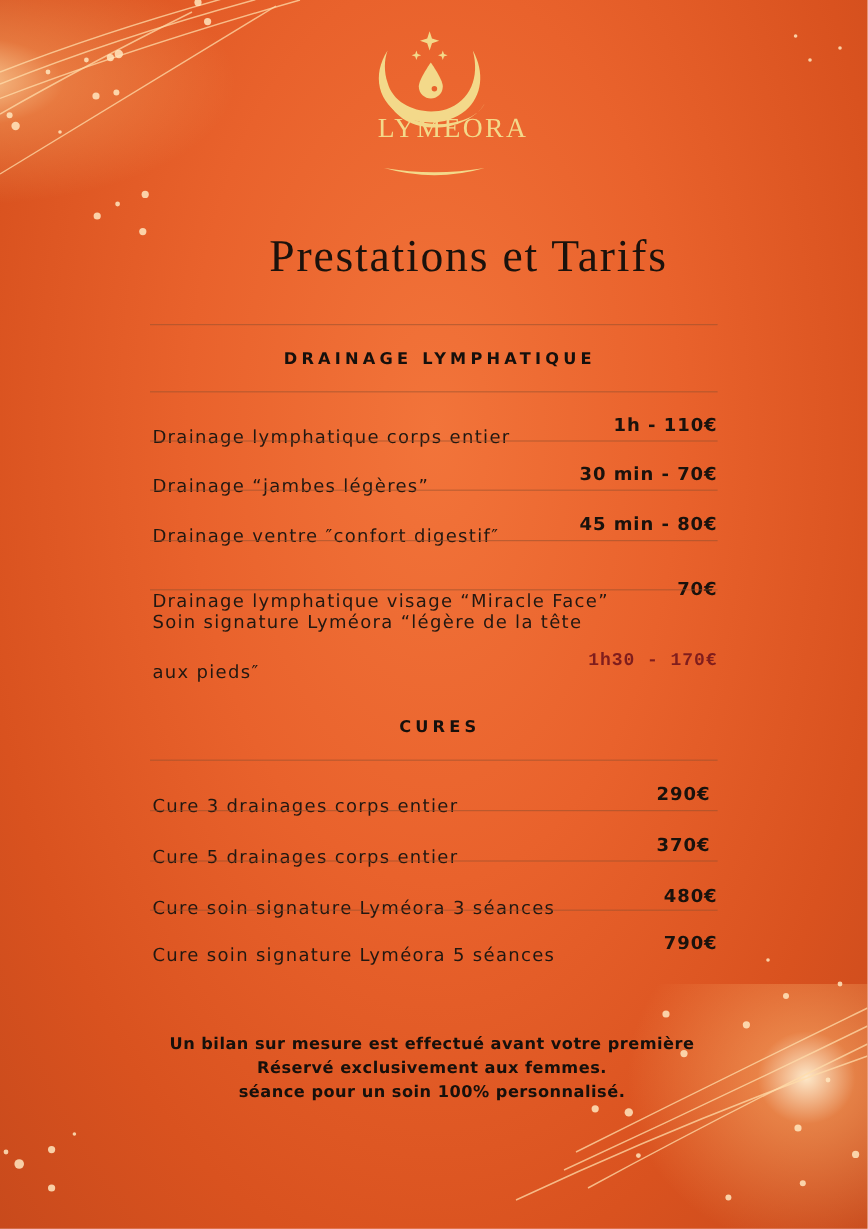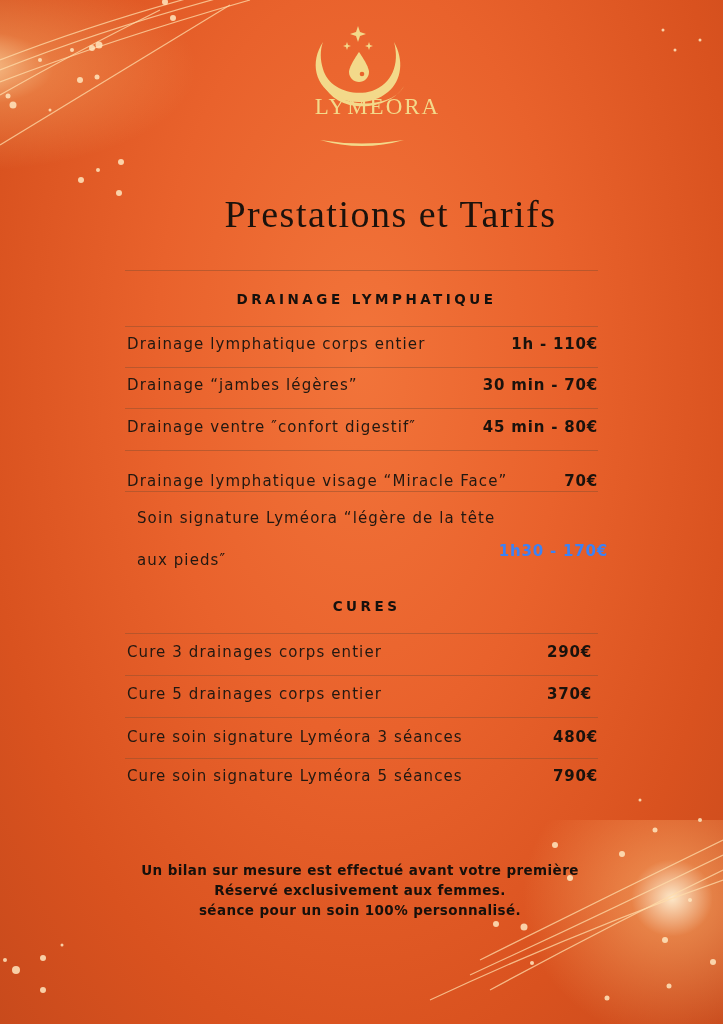--- a/index.html
+++ b/index.html
@@ -36,25 +36,25 @@
   }
   .rule { position:absolute; left:125px; width:473px; height:1px; background:rgba(150,80,45,0.55); }
   .section {
     position:absolute; left:125px; width:483px; text-align:center;
     font-weight:bold; font-size:13.5px; letter-spacing:3.5px; color:#16100c;
   }
   .row {
     position:absolute; left:127px; width:471px; display:flex; justify-content:space-between; align-items:center;
     font-size:15px; letter-spacing:1.1px;
   }
-  .row .name { color:#221811; }
+  .row .name { color:#221811;margin-top:20px; }
   .row .price { font-weight:bold; letter-spacing:0.8px; color:#1a120c; white-space:nowrap;text-align:center; }
-  .multi { position:absolute; left:127px; width:471px; font-size:15px; letter-spacing:1.1px; color:#221811;margin-left:10px; }
+  .multi { position:absolute; left:127px; width:471px; font-size:15px; letter-spacing:1.1px; color:#221811; }
   .multi .l2 { position:absolute; top:42px; left:0; }
-  .multi .price { position:absolute; right:0; top:33px; font-weight:bold; letter-spacing:0.8px; color:#3b82f6; }
+  .multi .price { position:absolute; right:0; top:33px; font-weight:bold; letter-spacing:0.8px; color:#7f1d1d;font-family:Liberation Mono, monospace; }
   .note {
     position:absolute; left:100px; width:520px; top:860px; text-align:center;
     font-weight:bold; font-size:13.5px; line-height:20px; letter-spacing:0.4px; color:#17100b;
   }
 </style>
 </head>
 <body>
 
 <div class="glow-tl"></div>
 <div class="glow-br"></div>

